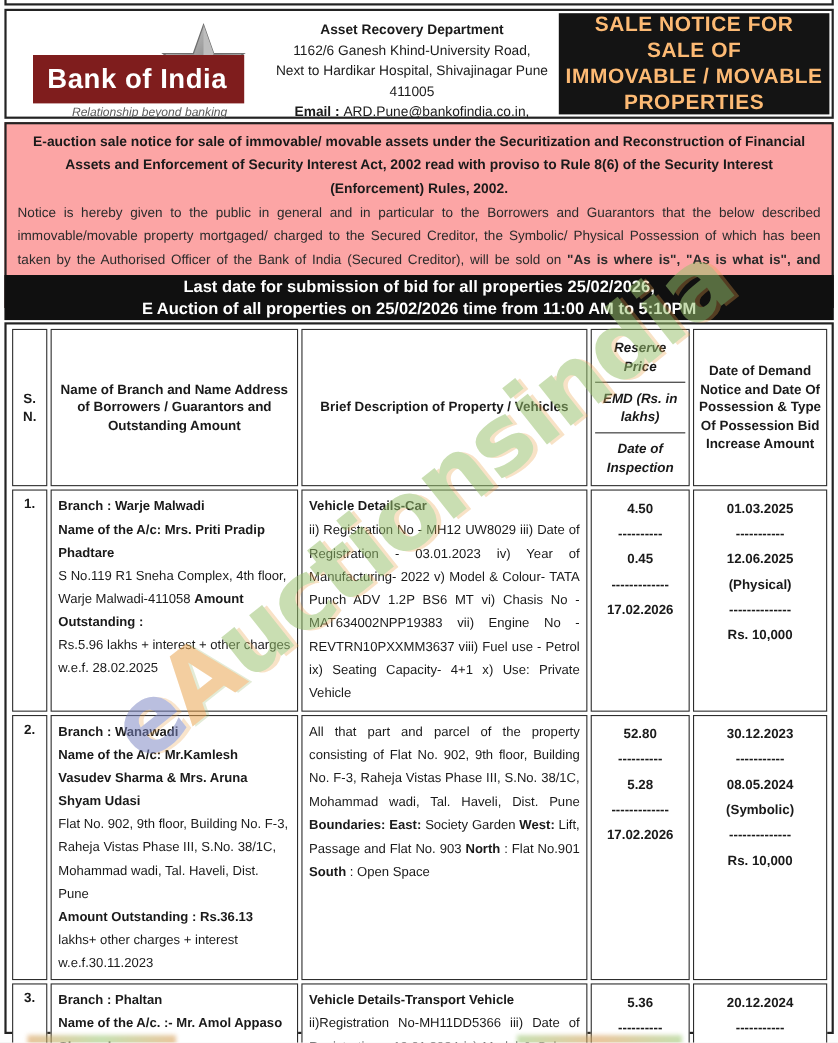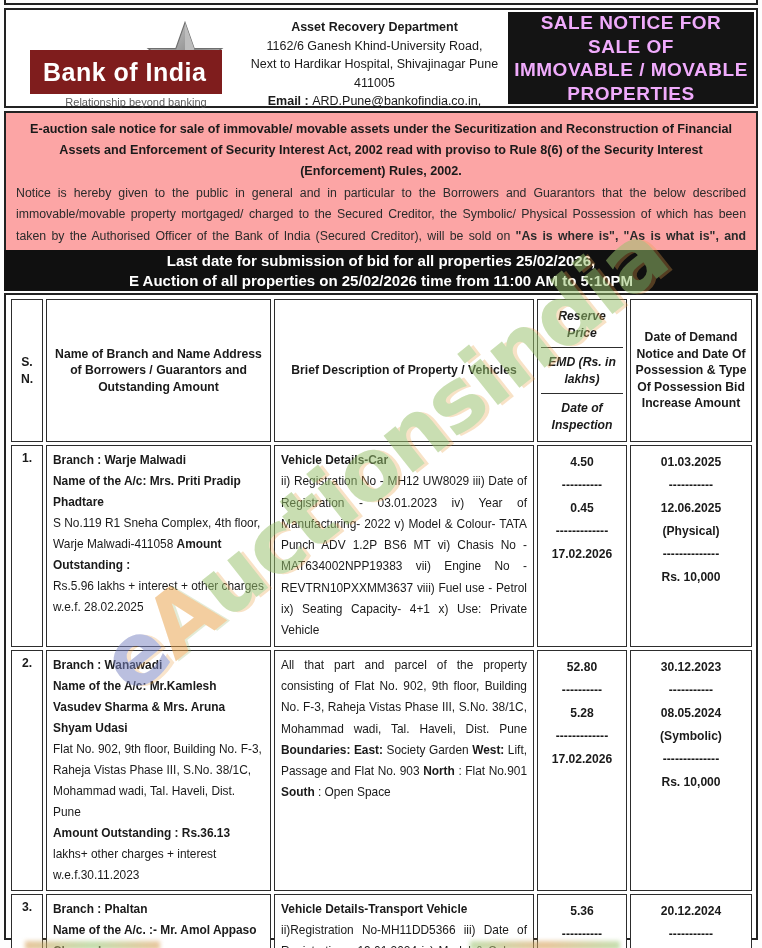--- a/index.html
+++ b/index.html
@@ -8,24 +8,24 @@
   .page { position:relative; width:762px; height:948px; background:#fdfdfd; margin:0 auto; overflow:hidden; }
 
   
   .top-strip { position:absolute; left:4px; right:4px; top:-6px; height:11px; border:2px solid #222; background:#fff; }
 
   
   .header-box { position:absolute; left:4px; right:4px; top:8px; height:100px; border:2px solid #222; background:#fff; display:flex; }
   .logo-block { position:relative; width:235px; flex:0 0 auto; }
   .logo-rect { position:absolute; left:24px; top:40px; width:192px; height:44px; background:#7f1d1d; color:#fff; font-size:25px; font-weight:bold; line-height:44px; padding-left:13px; letter-spacing:0.5px; }
   .logo-star { position:absolute; left:140px; top:2px; width:78px; height:96px; }
-  .logo-tagline { position:absolute; left:30px; top:86px; width:200px; text-align:center; font-size:11px; color:#5a5a5a; }
+  .logo-tagline { position:absolute; left:30px; top:86px; width:200px; text-align:center; font-size:11px; font-style:italic; color:#5a5a5a; }
   .address-block { flex:1; text-align:center; padding-top:8px; font-size:12.5px; line-height:18.5px; }
   .address-block .dept { font-weight:bold; }
-  .sale-box { flex:0 0 246px; background:#141414; color:#f0abfc; margin:2px 2px 2px 0; display:flex; flex-direction:column; justify-content:center; text-align:center; font-weight:bold; font-size:19px; line-height:23.5px; letter-spacing:0.5px; }
+  .sale-box { flex:0 0 246px; background:#141414; color:#fdba74; margin:2px 2px 2px 0; display:flex; flex-direction:column; justify-content:center; text-align:center; font-weight:bold; font-size:19px; line-height:23.5px; letter-spacing:0.5px; }
 
   
   .notice-box { position:absolute; left:4px; right:4px; top:111px; height:169px; border:2px solid #222; background:#fca5a5; padding:6px 10px 0 10px; }
   .notice-title { text-align:center; font-weight:bold; font-size:12.6px; line-height:21px; margin-bottom:1px; }
   .notice-body { text-align:justify; font-size:12.3px; line-height:21.4px; color:#2b2b2b; }
 
   
   .banner { position:absolute; left:4px; right:4px; top:250px; height:41px; background:#101010; color:#fff; text-align:center; font-weight:bold; font-size:15px; line-height:20px; padding-top:1px; }
 
   

